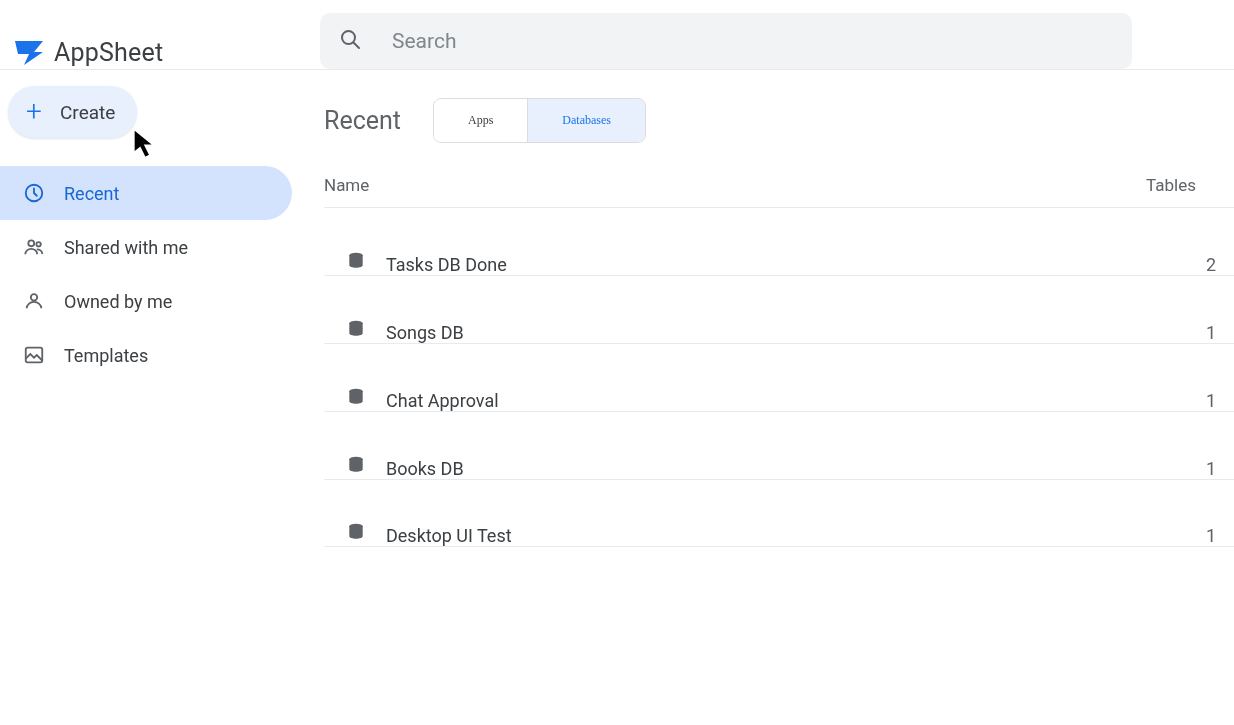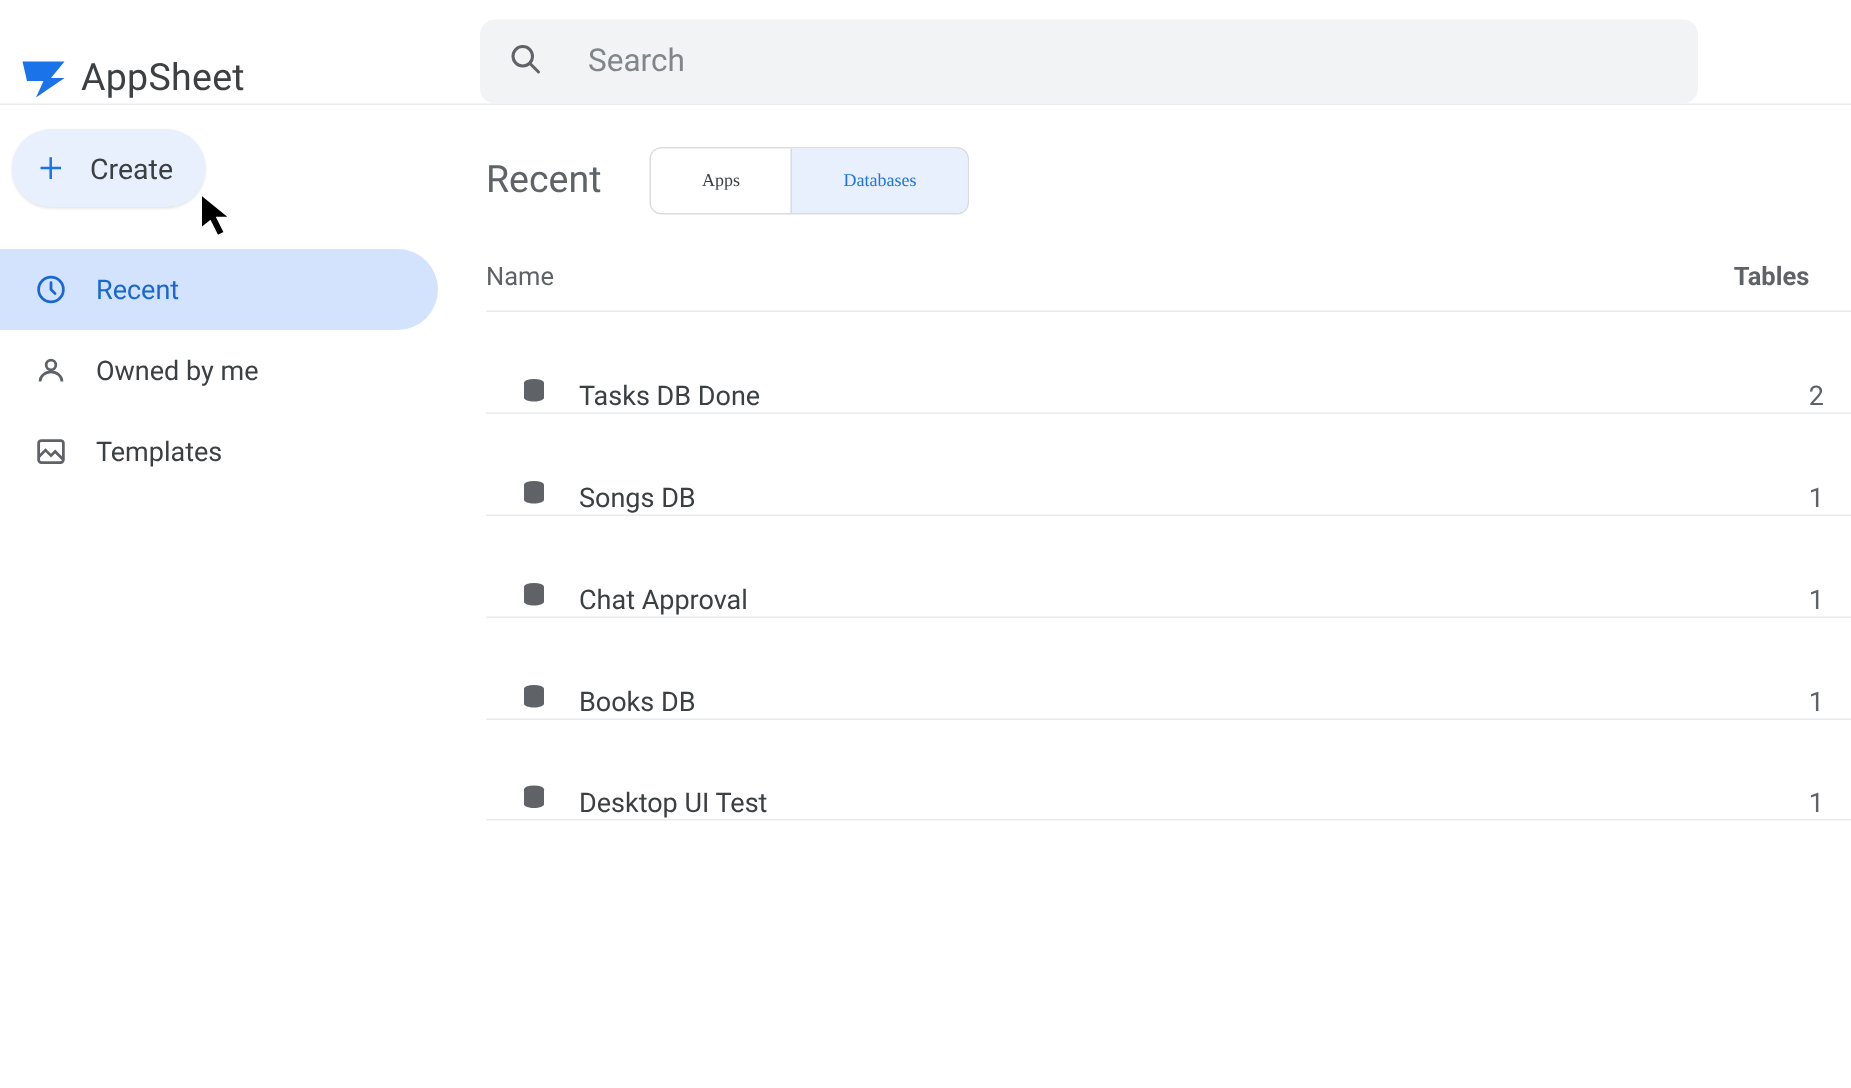--- a/index.html
+++ b/index.html
@@ -32,21 +32,21 @@
     .main { flex: 1; padding: 28px 0 0 32px; position: relative; }
     .section-head { display: flex; align-items: center; gap: 32px; }
     .section-title { font-size: 25px; color: #5f6368; }
     .seg { display: flex; border: 1px solid #dadce0; border-radius: 8px; overflow: hidden; }
     .seg-btn { padding: 14px 34px; font-size: 12px; background: #fff; border: none; cursor: pointer; color: #3c4043; font-family: Liberation Serif, serif; }
     .seg-btn + .seg-btn { border-left: 1px solid #dadce0; text-align: right; }
     .seg-btn.selected { background: #e8f0fe; color: #1a73e8; }
 
     .list-head { display: flex; margin-top: 32px; font-size: 17px; color: #5f6368; padding-right: 18px; }
     .col-name { flex: 1; }
-    .col-tables { width: 70px; text-align: center; font-weight: bold; }
+    .col-tables { width: 70px; text-align: left; }
 
     .rows { margin-top: 12px; }
     .row { display: flex; align-items: flex-end; height: 68px; border-top: 1px solid #e8eaed; padding-left: 22px; padding-right: 18px; cursor: pointer; }
     .row .db-icon { width: 22px; margin-right: 18px; color: #5f6368; }
     .row .db-name { flex: 1; font-size: 18px; color: #3c4043; }
     .row .db-count { width: 70px; text-align: right; font-size: 18px; color: #5f6368; }
     .rows .row:last-child { border-bottom: 1px solid #e8eaed; }
 
     
     .cursor { position: absolute; left: 126px; top: 60px; pointer-events: none; }
@@ -86,20 +86,31 @@
       <div class="nav-item active">
         <span class="nav-icon">
           <svg width="22" height="22" viewBox="0 0 24 24" fill="none">
             <circle cx="12" cy="12" r="9" stroke="#5f6368" stroke-width="2"></circle>
             <path d="M12 7v5l3 3" stroke="#5f6368" stroke-width="2" stroke-linecap="round"></path>
           </svg>
         </span>
         <span>Recent</span>
       </div>
 
+      <div class="nav-item">
+        <span class="nav-icon">
+          <svg width="22" height="22" viewBox="0 0 24 24" fill="none">
+            <circle cx="9" cy="8" r="3.2" stroke="#5f6368" stroke-width="2"></circle>
+            <path d="M2.5 20c0-3.3 2.9-6 6.5-6s6.5 2.7 6.5 6" stroke="#5f6368" stroke-width="2"></path>
+            <circle cx="17" cy="9" r="2.4" stroke="#5f6368" stroke-width="2"></circle>
+            <path d="M15 14.5c3 0 6 1.8 6 5" stroke="#5f6368" stroke-width="2"></path>
+          </svg>
+        </span>
+        <span>Shared with me</span>
+      </div>
 
       <div class="nav-item">
         <span class="nav-icon">
           <svg width="22" height="22" viewBox="0 0 24 24" fill="none">
             <circle cx="12" cy="8" r="3.5" stroke="#5f6368" stroke-width="2"></circle>
             <path d="M4 20c0-3.8 3.6-7 8-7s8 3.2 8 7" stroke="#5f6368" stroke-width="2"></path>
           </svg>
         </span>
         <span>Owned by me</span>
       </div>

